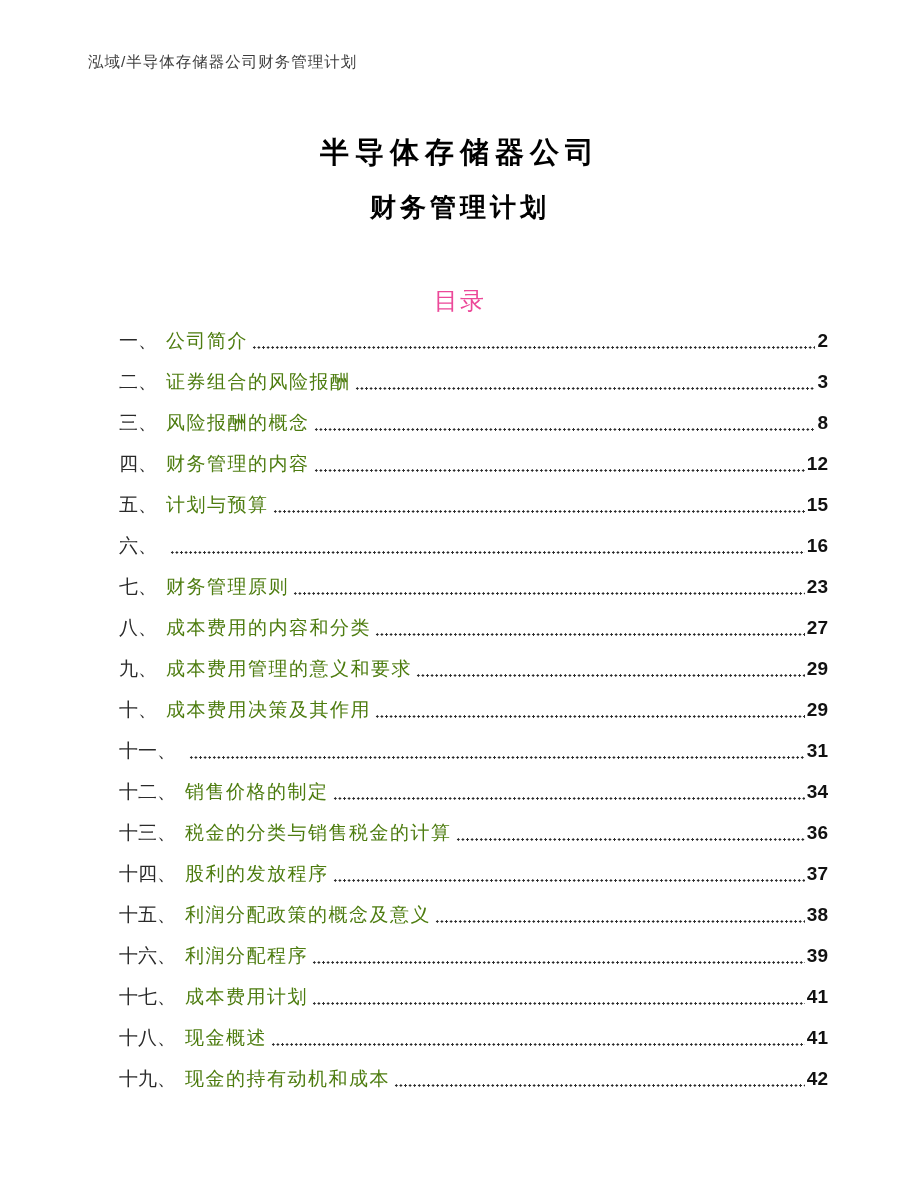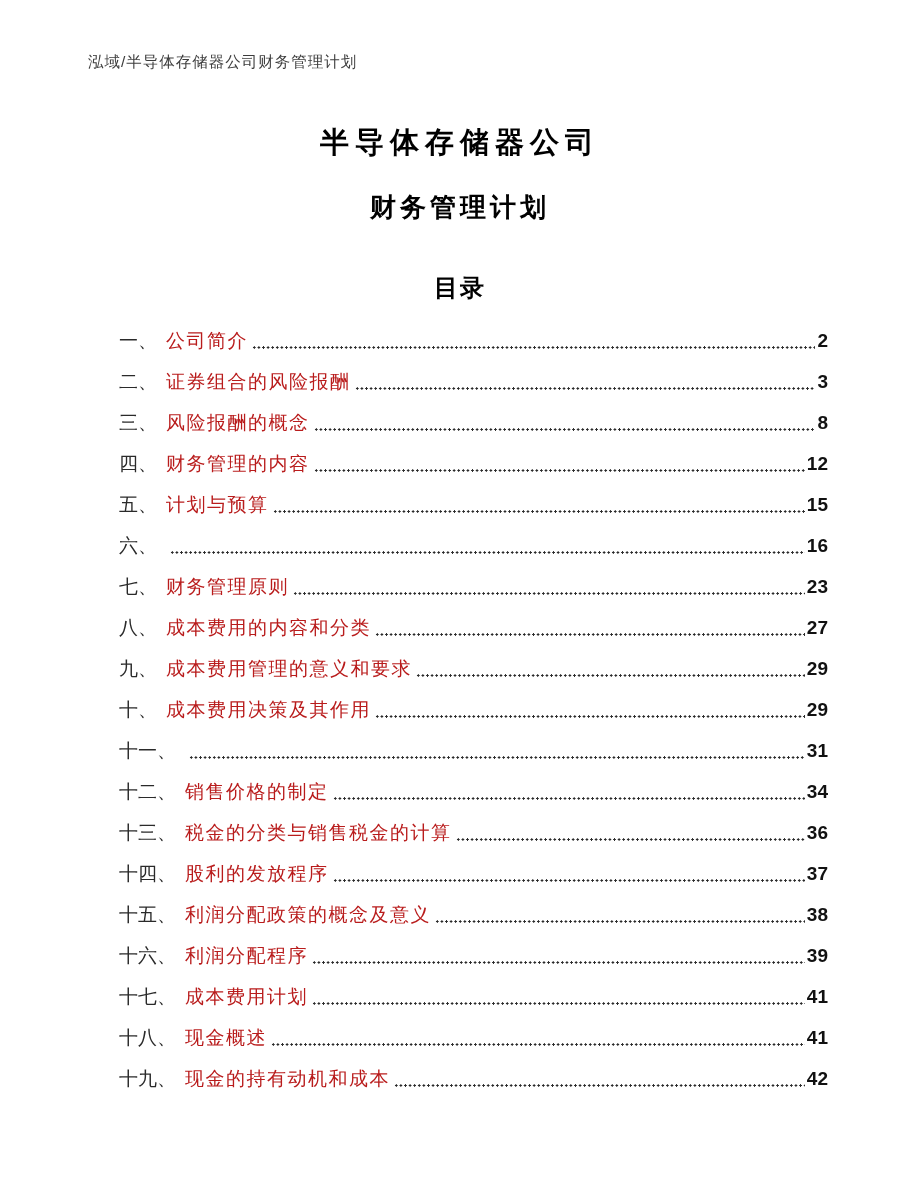--- a/index.html
+++ b/index.html
@@ -21,60 +21,60 @@
     font-weight:400;
   }
   .doc-title{
     position:absolute;
     left:0;right:0;top:119px;
     text-align:center;
     font-size:29px;
     font-weight:700;
     letter-spacing:6px;
     color:#000;
-    margin:4px;
+    margin:14px;
   }
   .doc-subtitle{
     position:absolute;
     left:0;right:0;top:181px;
     text-align:center;
     font-size:26px;
     font-weight:700;
     letter-spacing:4px;
     color:#000;
     margin:9px;
   }
   .toc-heading{
     position:absolute;
     left:0;right:0;top:269px;
     text-align:center;
     font-size:24px;
-    font-weight:700;
+    font-weight:400;
     letter-spacing:2px;
-    color:#000000;
-    margin:3px;
+    color:#ec4899;
+    margin:16px;
   }
   .toc-list{
     position:absolute;
     left:119px;right:92px;top:320px;
   }
   .toc-row{
     display:flex;
     height:41px;
     line-height:41px;
     font-size:19px;
     white-space:nowrap;
     cursor:pointer;
   }
   .toc-num{
     margin-right:9px;
     color:#2a2a2a;
   }
   .toc-title{
-    color:#b91c1c;
+    color:#4d7c0f;
     letter-spacing:1.5px;
   }
   .toc-leader{
     flex:1;
     margin:0 2px 0 4px;
     background-image:radial-gradient(circle, #2a2a2a 1.1px, transparent 1.35px);
     background-size:4.6px 3px;
     background-repeat:repeat-x;
     background-position:0 26px;
   }

